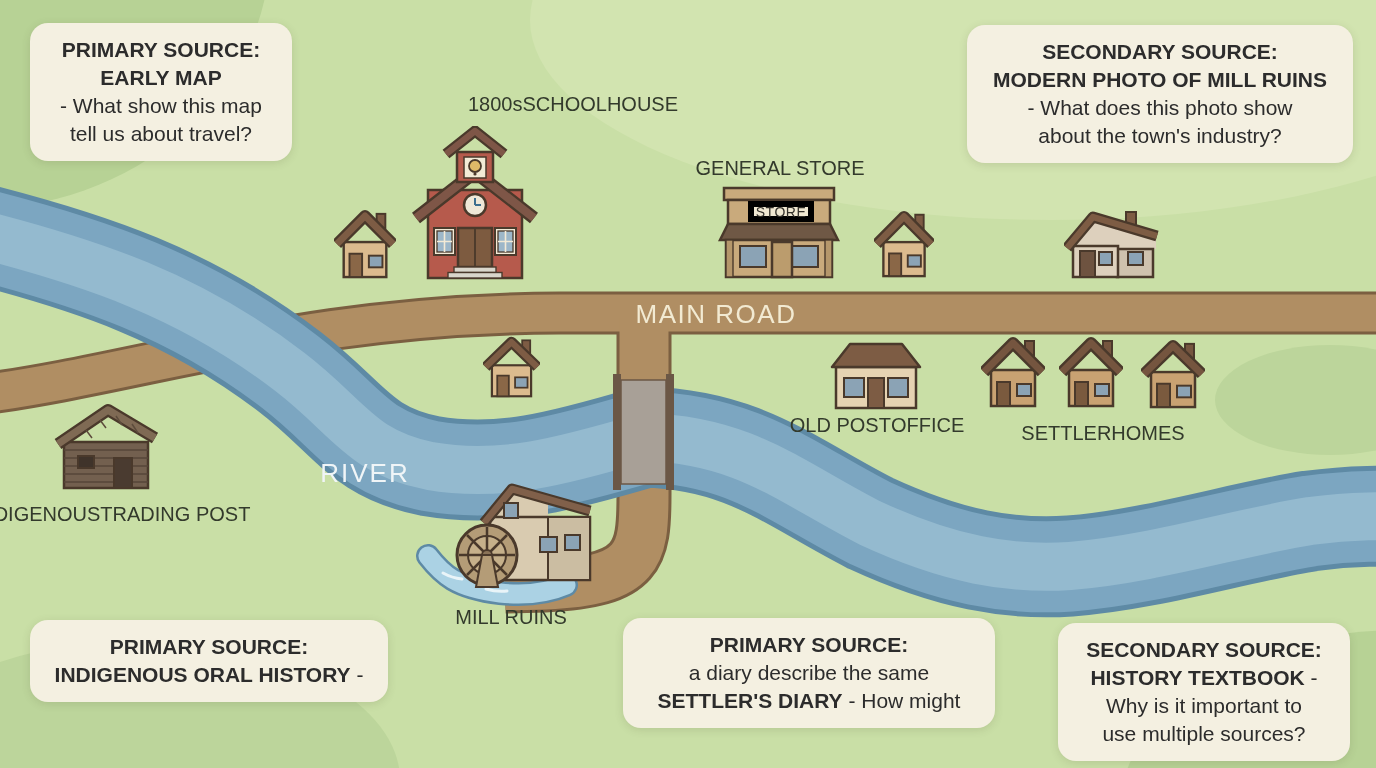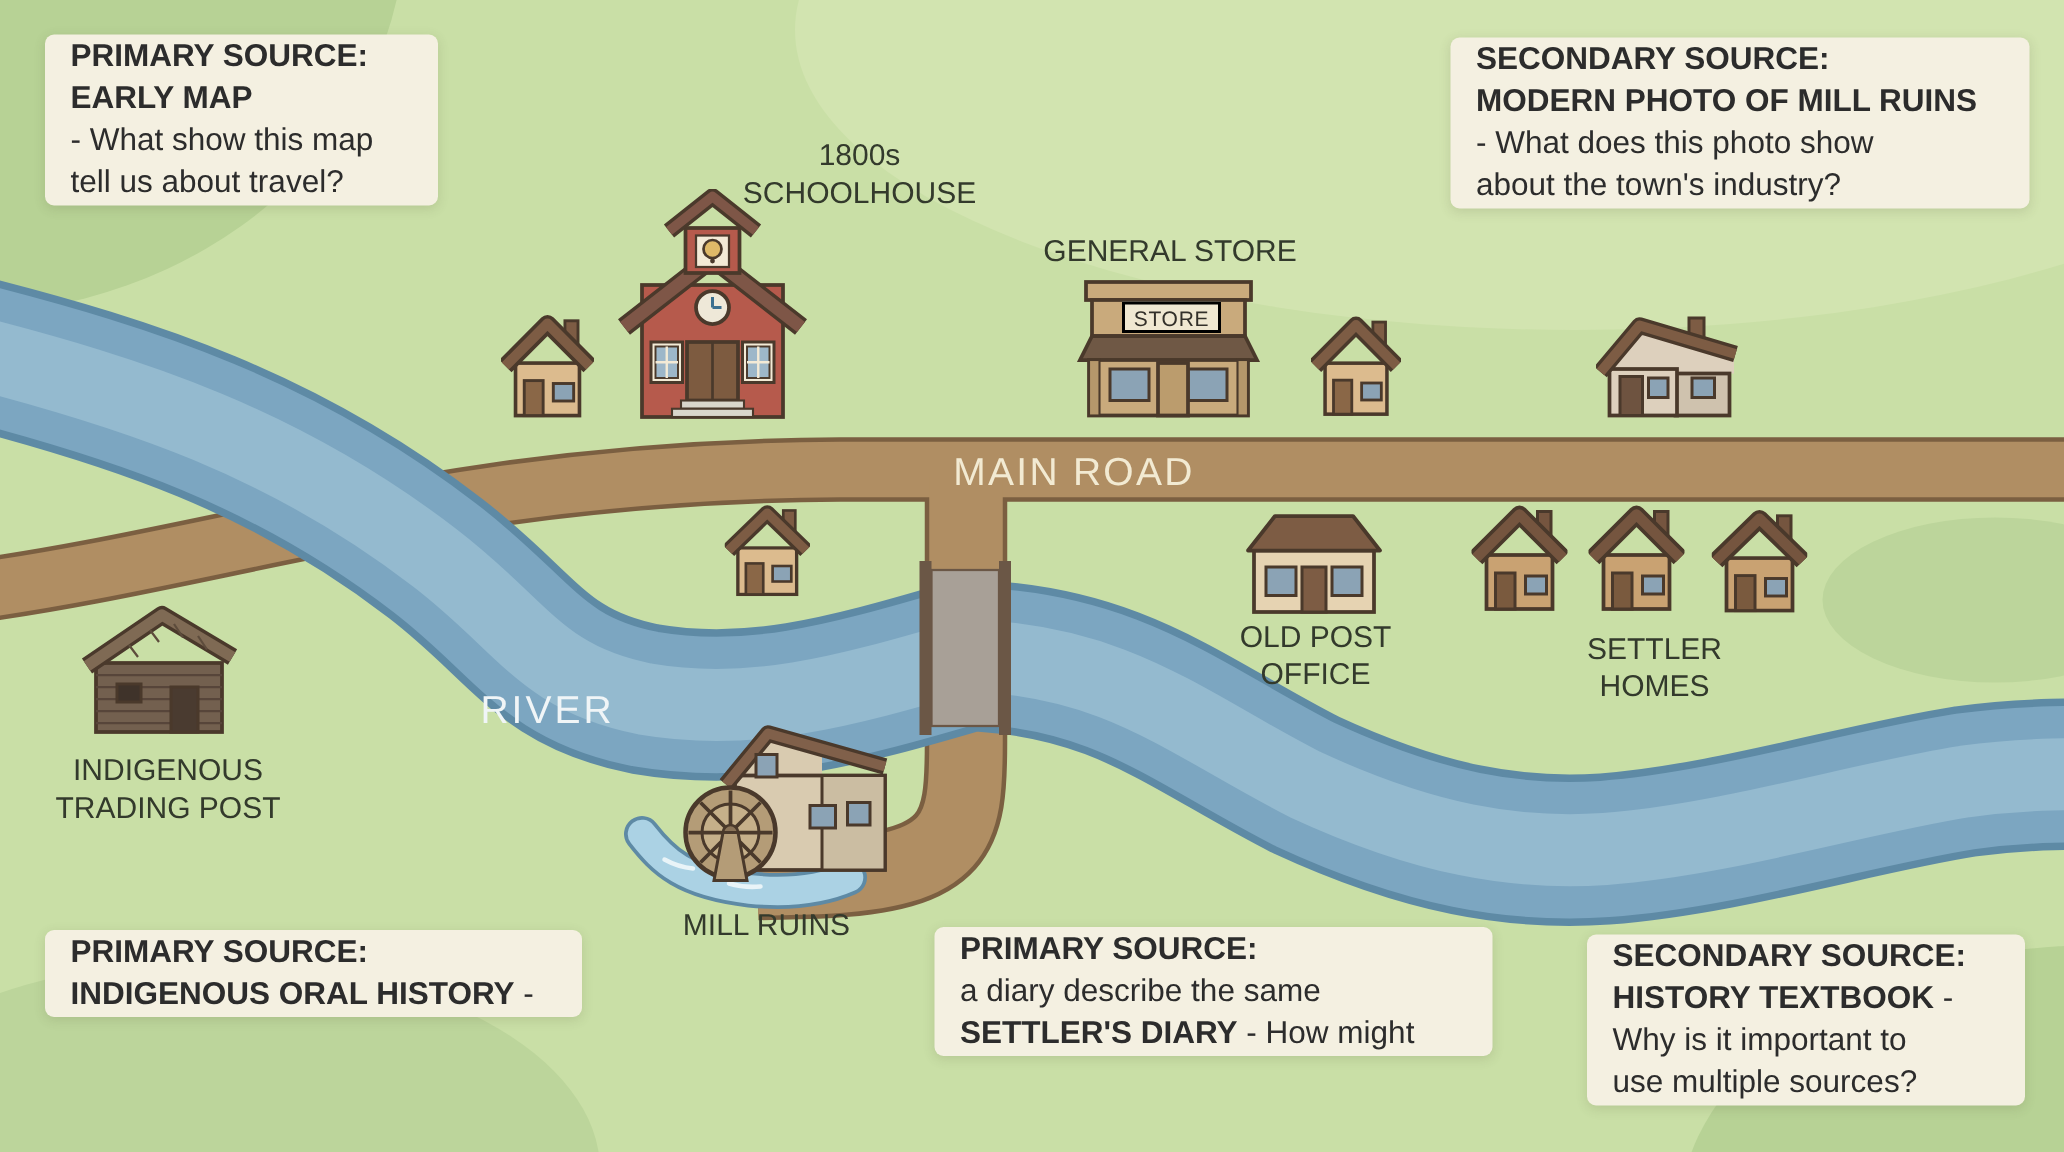--- a/index.html
+++ b/index.html
@@ -20,33 +20,33 @@
   .stream-edge{fill:none;stroke:var(--river-edge,#5e8aa5);stroke-width:24px;stroke-linecap:round;}
   .stream-fill{fill:none;stroke:var(--stream,#abd2e4);stroke-width:19px;stroke-linecap:round;}
   .wave{fill:none;stroke:#e9f4f8;stroke-width:3px;stroke-linecap:round;}
   .bridge-deck{fill:var(--bridge-deck,#a8a097);stroke:#6b5746;stroke-width:1.5px;}
   .bridge-rail{fill:var(--bridge-rail,#6b5746);}
 
   .bld{position:absolute;display:block;}
   .house-beige{--wall:#dcbb8e;--roof:#7d5c44;--door:#8a6747;--win:#8ba3b5;}
   .house-tan{--wall:#c9a272;--roof:#75553f;--door:#7a5a3e;--win:#8ba3b5;}
 
-  .map-label{position:absolute;transform:translateX(-50%);display:flex;flex-direction:column;
+  .map-label{position:absolute;transform:translateX(-50%);display:flex;flex-direction:row;
     align-items:center;text-align:center;font-size:20px;line-height:25px;
     color:var(--map-label-text,#333a2c);white-space:pre;}
   .road-label{font-size:26px;letter-spacing:1.5px;color:var(--road-label-text,#f2ead2);margin-left:28px;}
   .river-label{font-size:26px;letter-spacing:2px;color:var(--river-label-text,#f0f5f7);}
 
   .store-sign{position:absolute;left:748px;top:201px;width:66px;height:21px;box-sizing:border-box;
-    background:#f0e8d2;border:2px solid #000000;display:flex;align-items:center;justify-content:center;
+    background:#f0e8d2;border:6px solid #000000;display:flex;align-items:center;justify-content:center;
     font-size:14px;color:#33302a;letter-spacing:.5px;}
 
   .info-box{position:absolute;background:var(--info-box-bg,#f4f0e1);color:var(--info-box-text,#2c2c2c);
-    border-radius:6px;padding:1px 17px;font-size:21px;line-height:28px;
-    box-shadow:0 2px 8px rgba(80,80,50,.16);}
+    border-radius:18px;padding:13px 17px;font-size:21px;line-height:28px;
+    box-shadow:0 2px 8px rgba(80,80,50,.16);text-align:center;}
   .ib-line{white-space:pre;}
   .bold{font-weight:700;}
 </style>
 </head>
 <body>
 
 <div class="stage">
 
   <svg width="0" height="0" style="position:absolute">
     <defs>

